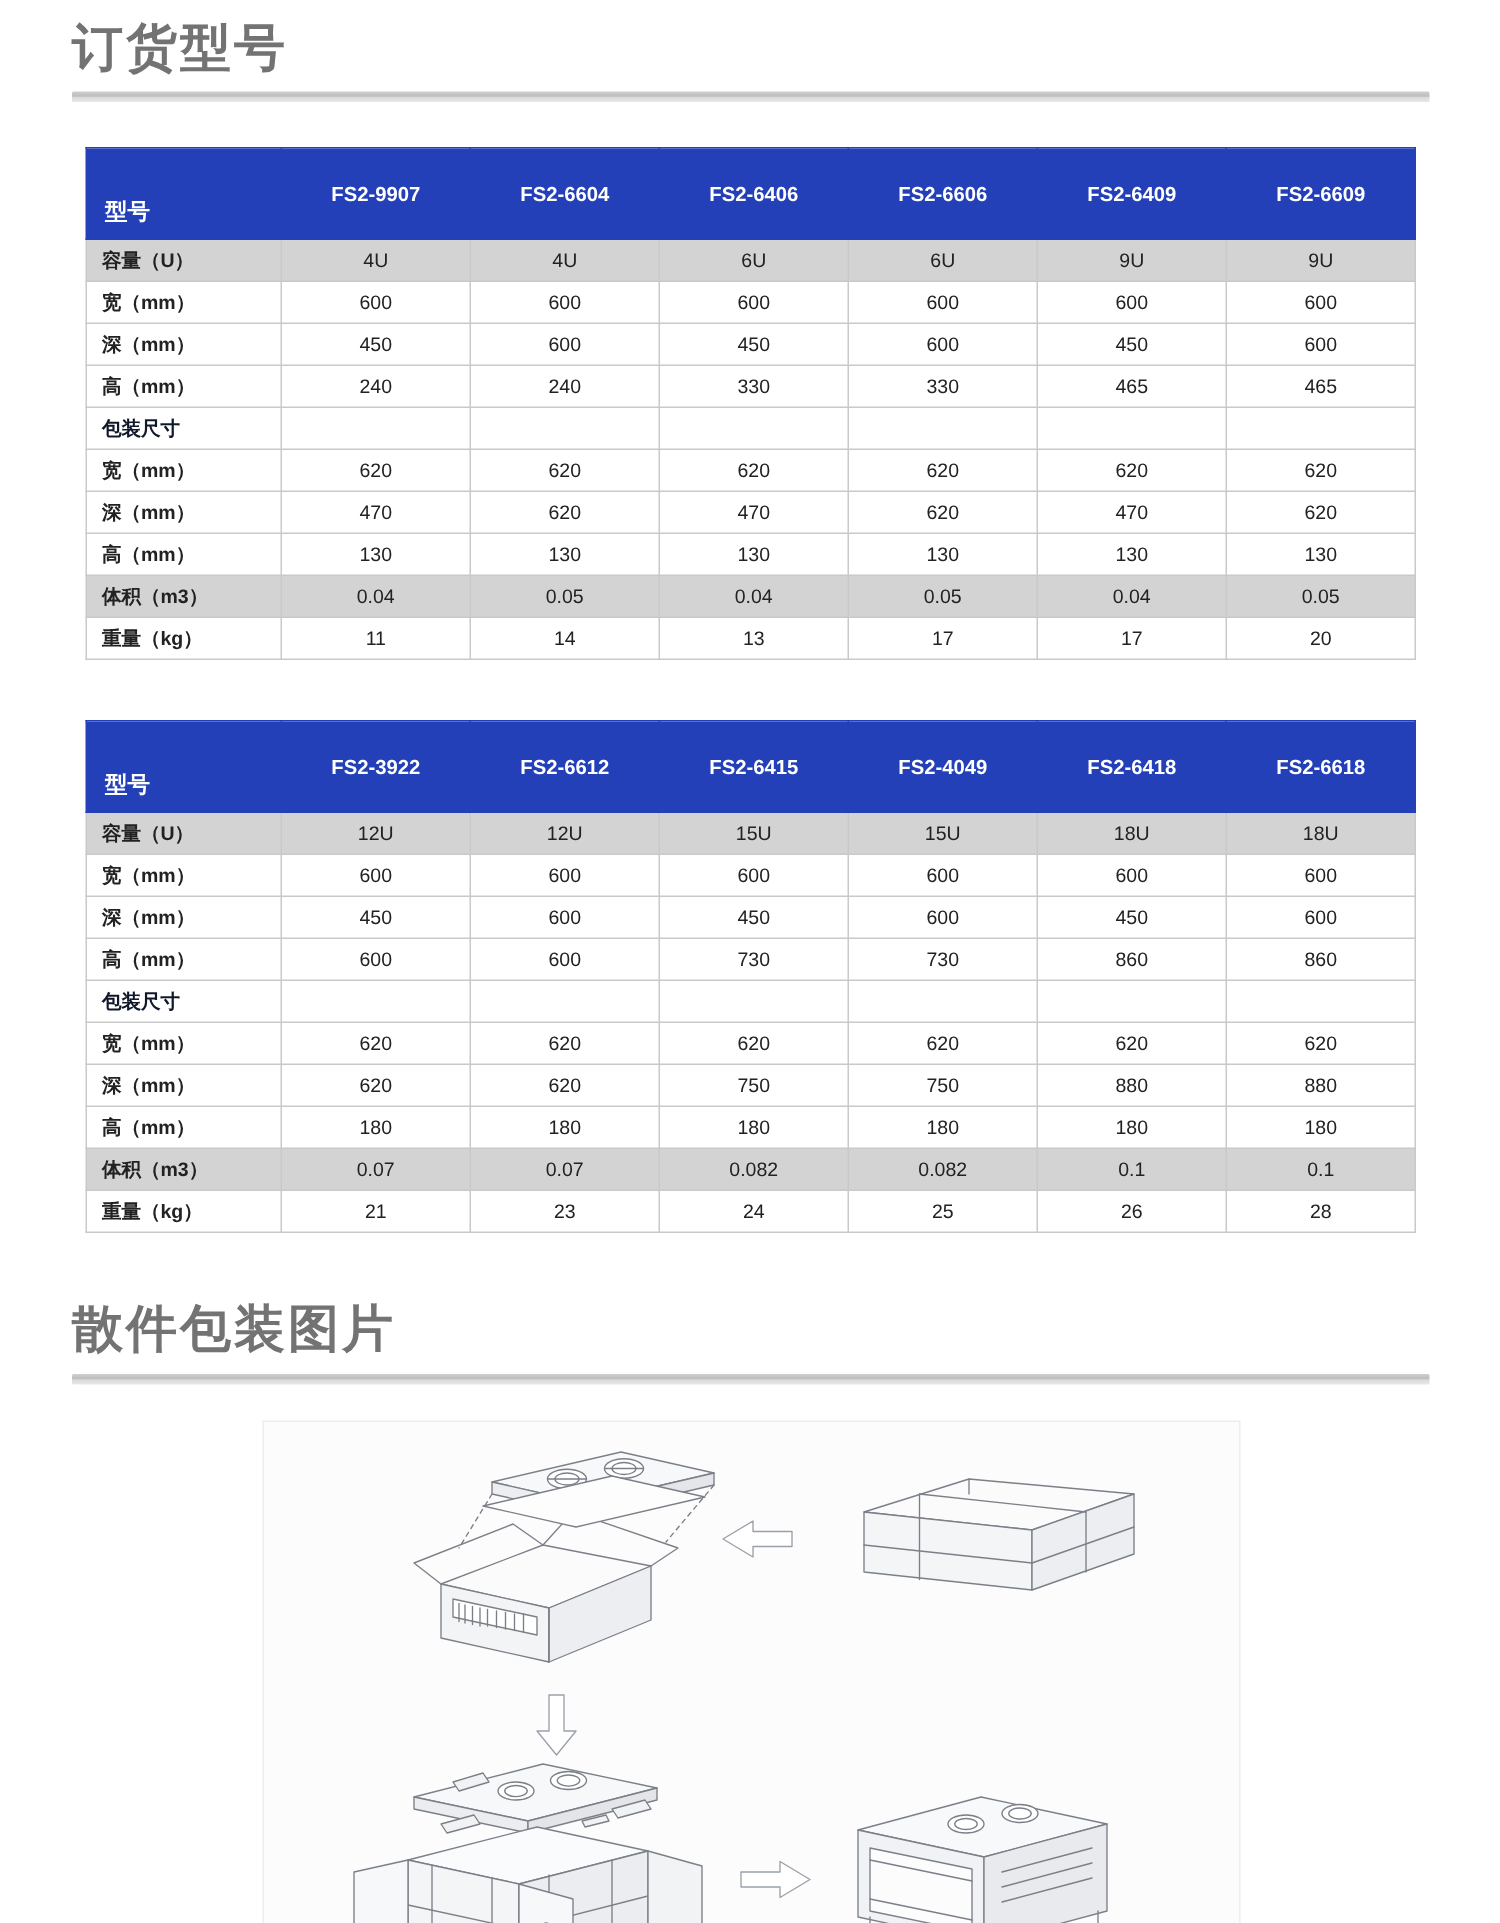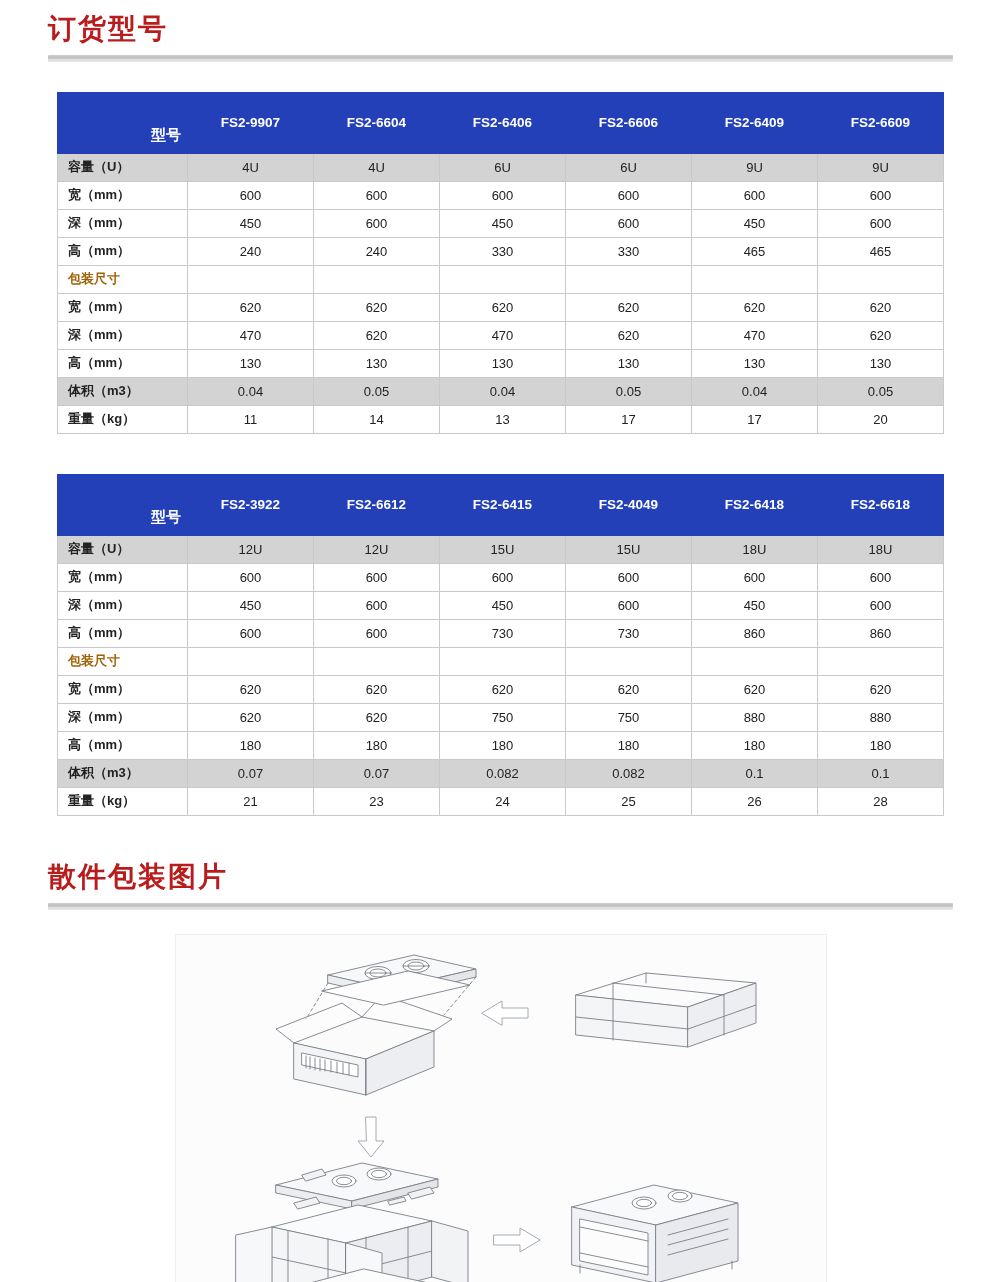--- a/index.html
+++ b/index.html
@@ -14,23 +14,23 @@
     color: #222;
     position: relative;
     overflow: hidden;
   }
 
   
   .section {
     position: relative;
   }
   .section-title {
-    font-size: 28px;
+    font-size: 34px;
     font-weight: bold;
-    color: #b91c1c;
+    color: #737373;
     letter-spacing: 2px;
     line-height: 1.1;
     margin: 0;
     padding: 0 0 0 48px;
   }
   .title-rule {
     margin: 10px 0 0 48px;
     height: 7px;
     background: linear-gradient(to bottom, #cfcfcf 0%, #bdbdbd 45%, #d9d9d9 55%, #e8e8e8 100%);
     border-radius: 1px;
@@ -61,39 +61,39 @@
   }
   table.spec thead th {
     background: #2340b8;
     color: #ffffff;
     font-weight: bold;
     font-size: 13.5px;
     height: 52px;
     border: 1px solid #2340b8;
   }
   table.spec thead th.hdr-label {
-    text-align: right;
+    text-align: left;
     padding-left: 12px;
     vertical-align: bottom;
     padding-bottom: 8px;
     font-size: 15px;
   }
   table.spec td.row-label {
     text-align: left;
     padding-left: 10px;
     font-size: 13px;
     color: #222;
     font-weight: bold;
   }
   tr.shaded td { background: #d3d3d3; text-align: center; }
   tr.subhead td {
     text-align: left;
     padding-left: 10px;
     font-weight: bold;
-    color: #a16207;
+    color: #0f172a;
     background: #ffffff;
     font-size: 13px;
   }
   td.empty { background: #ffffff; }
 
   
   .img-panel {
     position: relative;
     margin: 0 0 0 175px;
     width: 650px;

